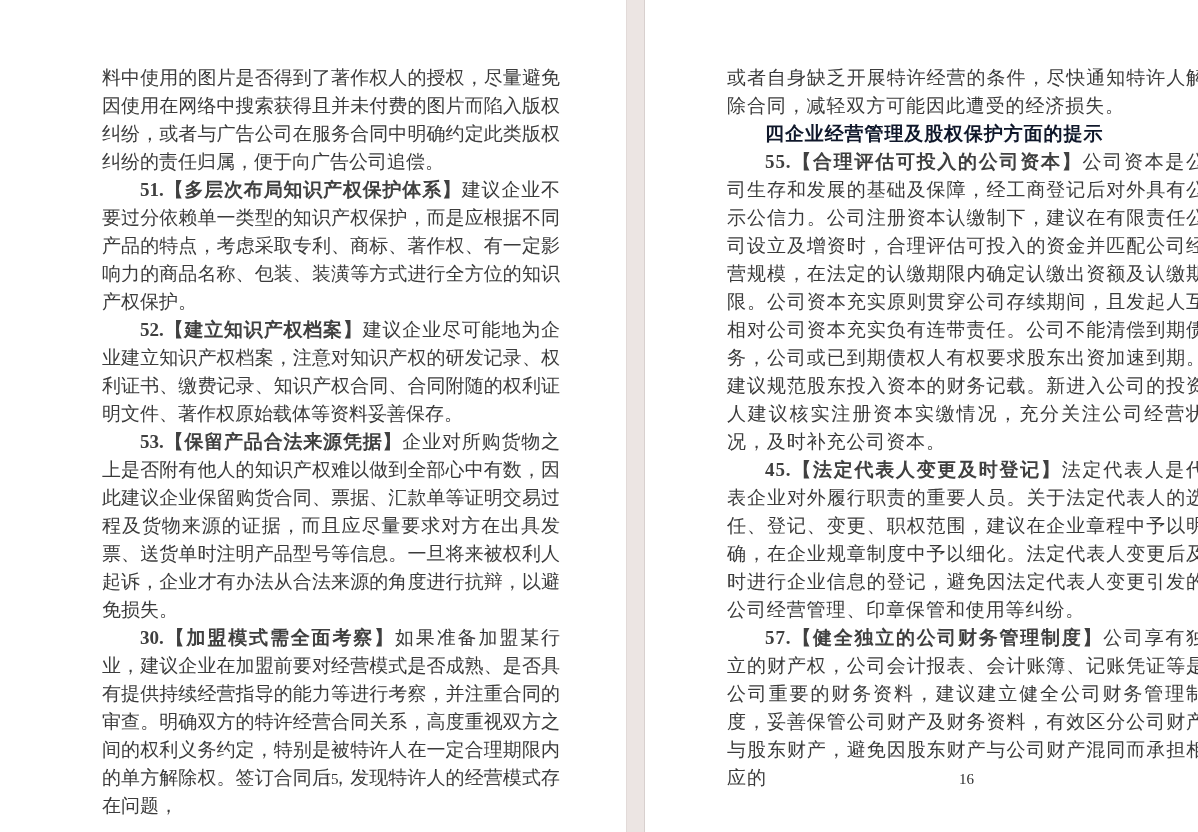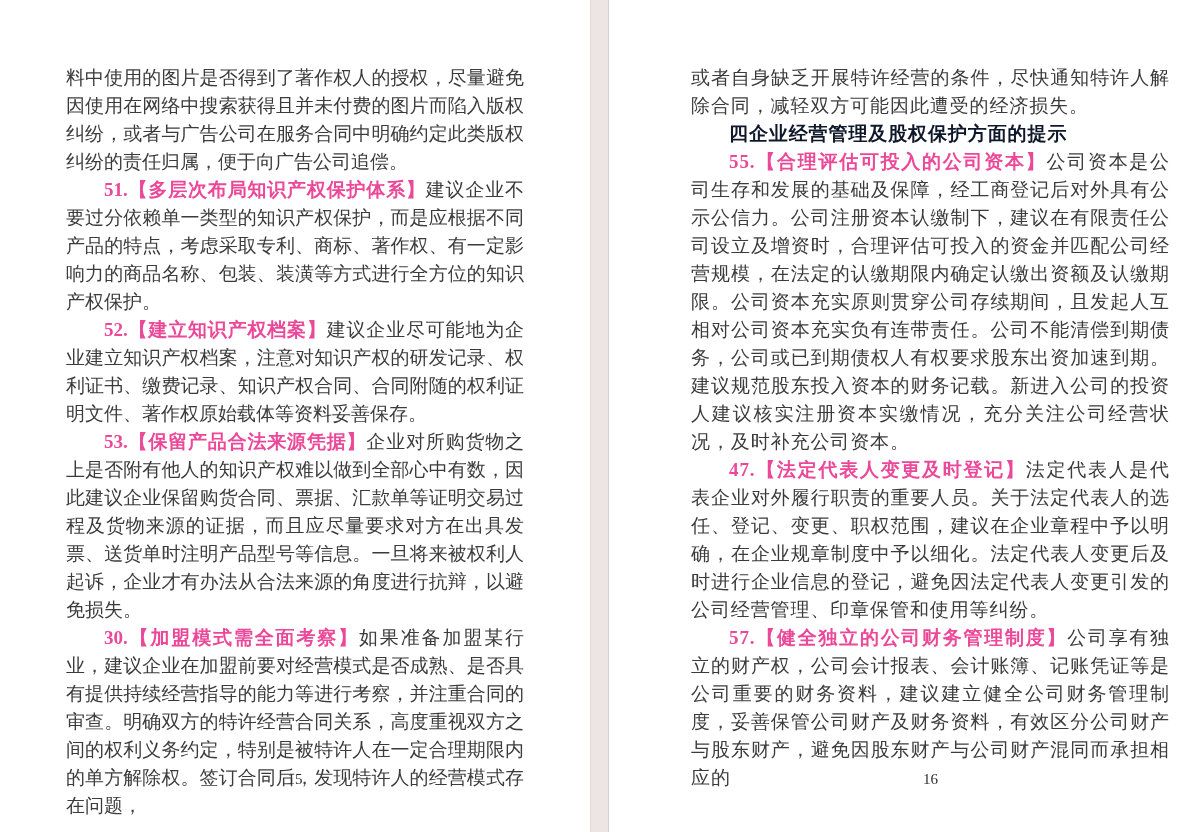--- a/index.html
+++ b/index.html
@@ -6,20 +6,21 @@
   body {
     width: 1198px; height: 832px;
     background: #ffffff;
     font-family: "Liberation Serif", serif;
     overflow: hidden;
     position: relative;
   }
   .spread {
     position: absolute; inset: 0;
     display: flex;
+    padding-left: 36px;
   }
   .page {
     position: relative;
     background: #ffffff;
     height: 832px;
     flex: 0 0 auto;
   }
   .page.left  { width: 590px; }
   .page.right { width: 565px; }
   .gutter {
@@ -36,21 +37,21 @@
     font-size: 19px;
     line-height: 28px;
     color: #3b3b3b;
     text-align: justify;
     text-justify: inter-character;
   }
   .left  .page-body { left: 66px; width: 458px; }
   .right .page-body { left: 82px; width: 479px; letter-spacing: 0.9px; }
   .para { margin: 0; padding: 0; }
   .para.indent { text-indent: 2em; }
-  .para b { color: #ec4899; font-weight: bold; }
+  .para b { color: #404040; font-weight: bold; }
   .para.heading { color: #0f172a; font-weight: bold; }
   .page-number {
     position: absolute;
     top: 771px;
     font-size: 15px;
     color: #2e2e2e;
     text-align: center;
     letter-spacing: 0;
   }
   .left  .page-number { left: 66px; width: 458px; }
@@ -72,19 +73,19 @@
     <div class="page-number">15</div>
   </div>
 
   <div class="gutter"></div>
 
   <div class="page right">
     <div class="page-body">
         <p class="para">或者自身缺乏开展特许经营的条件，尽快通知特许人解除合同，减轻双方可能因此遭受的经济损失。</p>
         <p class="para indent heading">四企业经营管理及股权保护方面的提示</p>
         <p class="para indent"><b>55.【合理评估可投入的公司资本】</b>公司资本是公司生存和发展的基础及保障，经工商登记后对外具有公示公信力。公司注册资本认缴制下，建议在有限责任公司设立及增资时，合理评估可投入的资金并匹配公司经营规模，在法定的认缴期限内确定认缴出资额及认缴期限。公司资本充实原则贯穿公司存续期间，且发起人互相对公司资本充实负有连带责任。公司不能清偿到期债务，公司或已到期债权人有权要求股东出资加速到期。建议规范股东投入资本的财务记载。新进入公司的投资人建议核实注册资本实缴情况，充分关注公司经营状况，及时补充公司资本。</p>
-        <p class="para indent"><b>47.【法定代表人变更及时登记】</b>法定代表人是代表企业对外履行职责的重要人员。关于法定代表人的选任、登记、变更、职权范围，建议在企业章程中予以明确，在企业规章制度中予以细化。法定代表人变更后及时进行企业信息的登记，避免因法定代表人变更引发的公司经营管理、印章保管和使用等纠纷。</p>
+        <p class="para indent"><b>45.【法定代表人变更及时登记】</b>法定代表人是代表企业对外履行职责的重要人员。关于法定代表人的选任、登记、变更、职权范围，建议在企业章程中予以明确，在企业规章制度中予以细化。法定代表人变更后及时进行企业信息的登记，避免因法定代表人变更引发的公司经营管理、印章保管和使用等纠纷。</p>
         <p class="para indent"><b>57.【健全独立的公司财务管理制度】</b>公司享有独立的财产权，公司会计报表、会计账簿、记账凭证等是公司重要的财务资料，建议建立健全公司财务管理制度，妥善保管公司财产及财务资料，有效区分公司财产与股东财产，避免因股东财产与公司财产混同而承担相应的</p>
       </div>
     <div class="page-number">16</div>
   </div>
 
 </div>
 
 </body></html>

